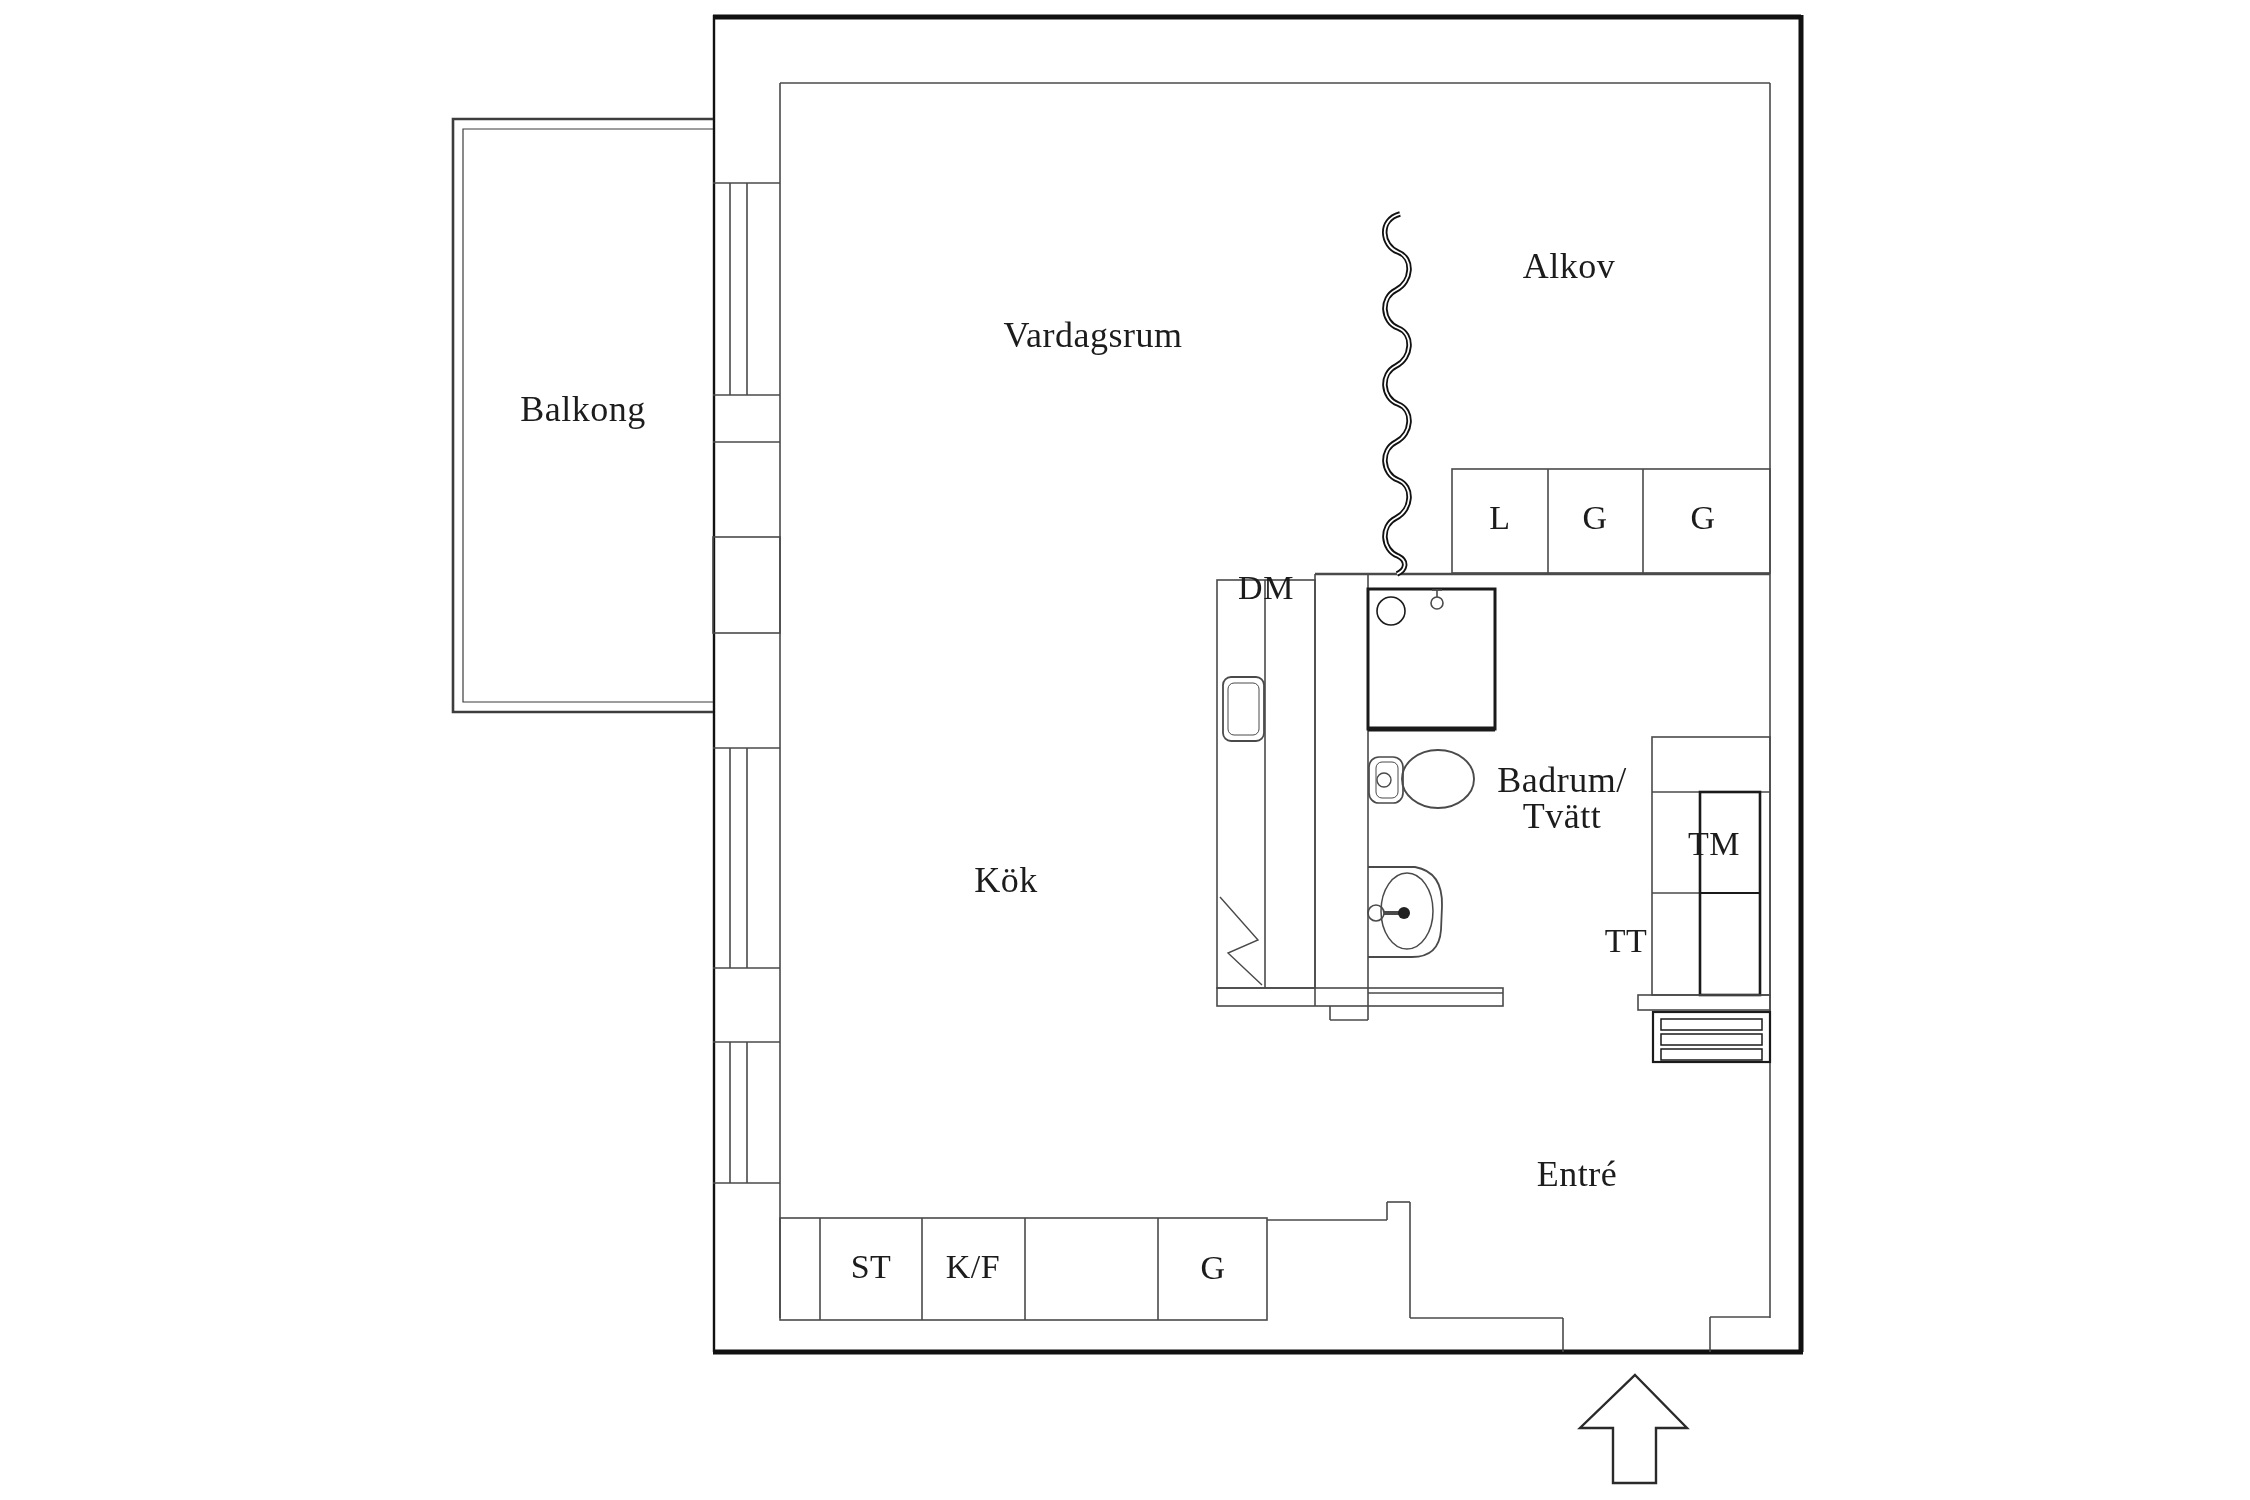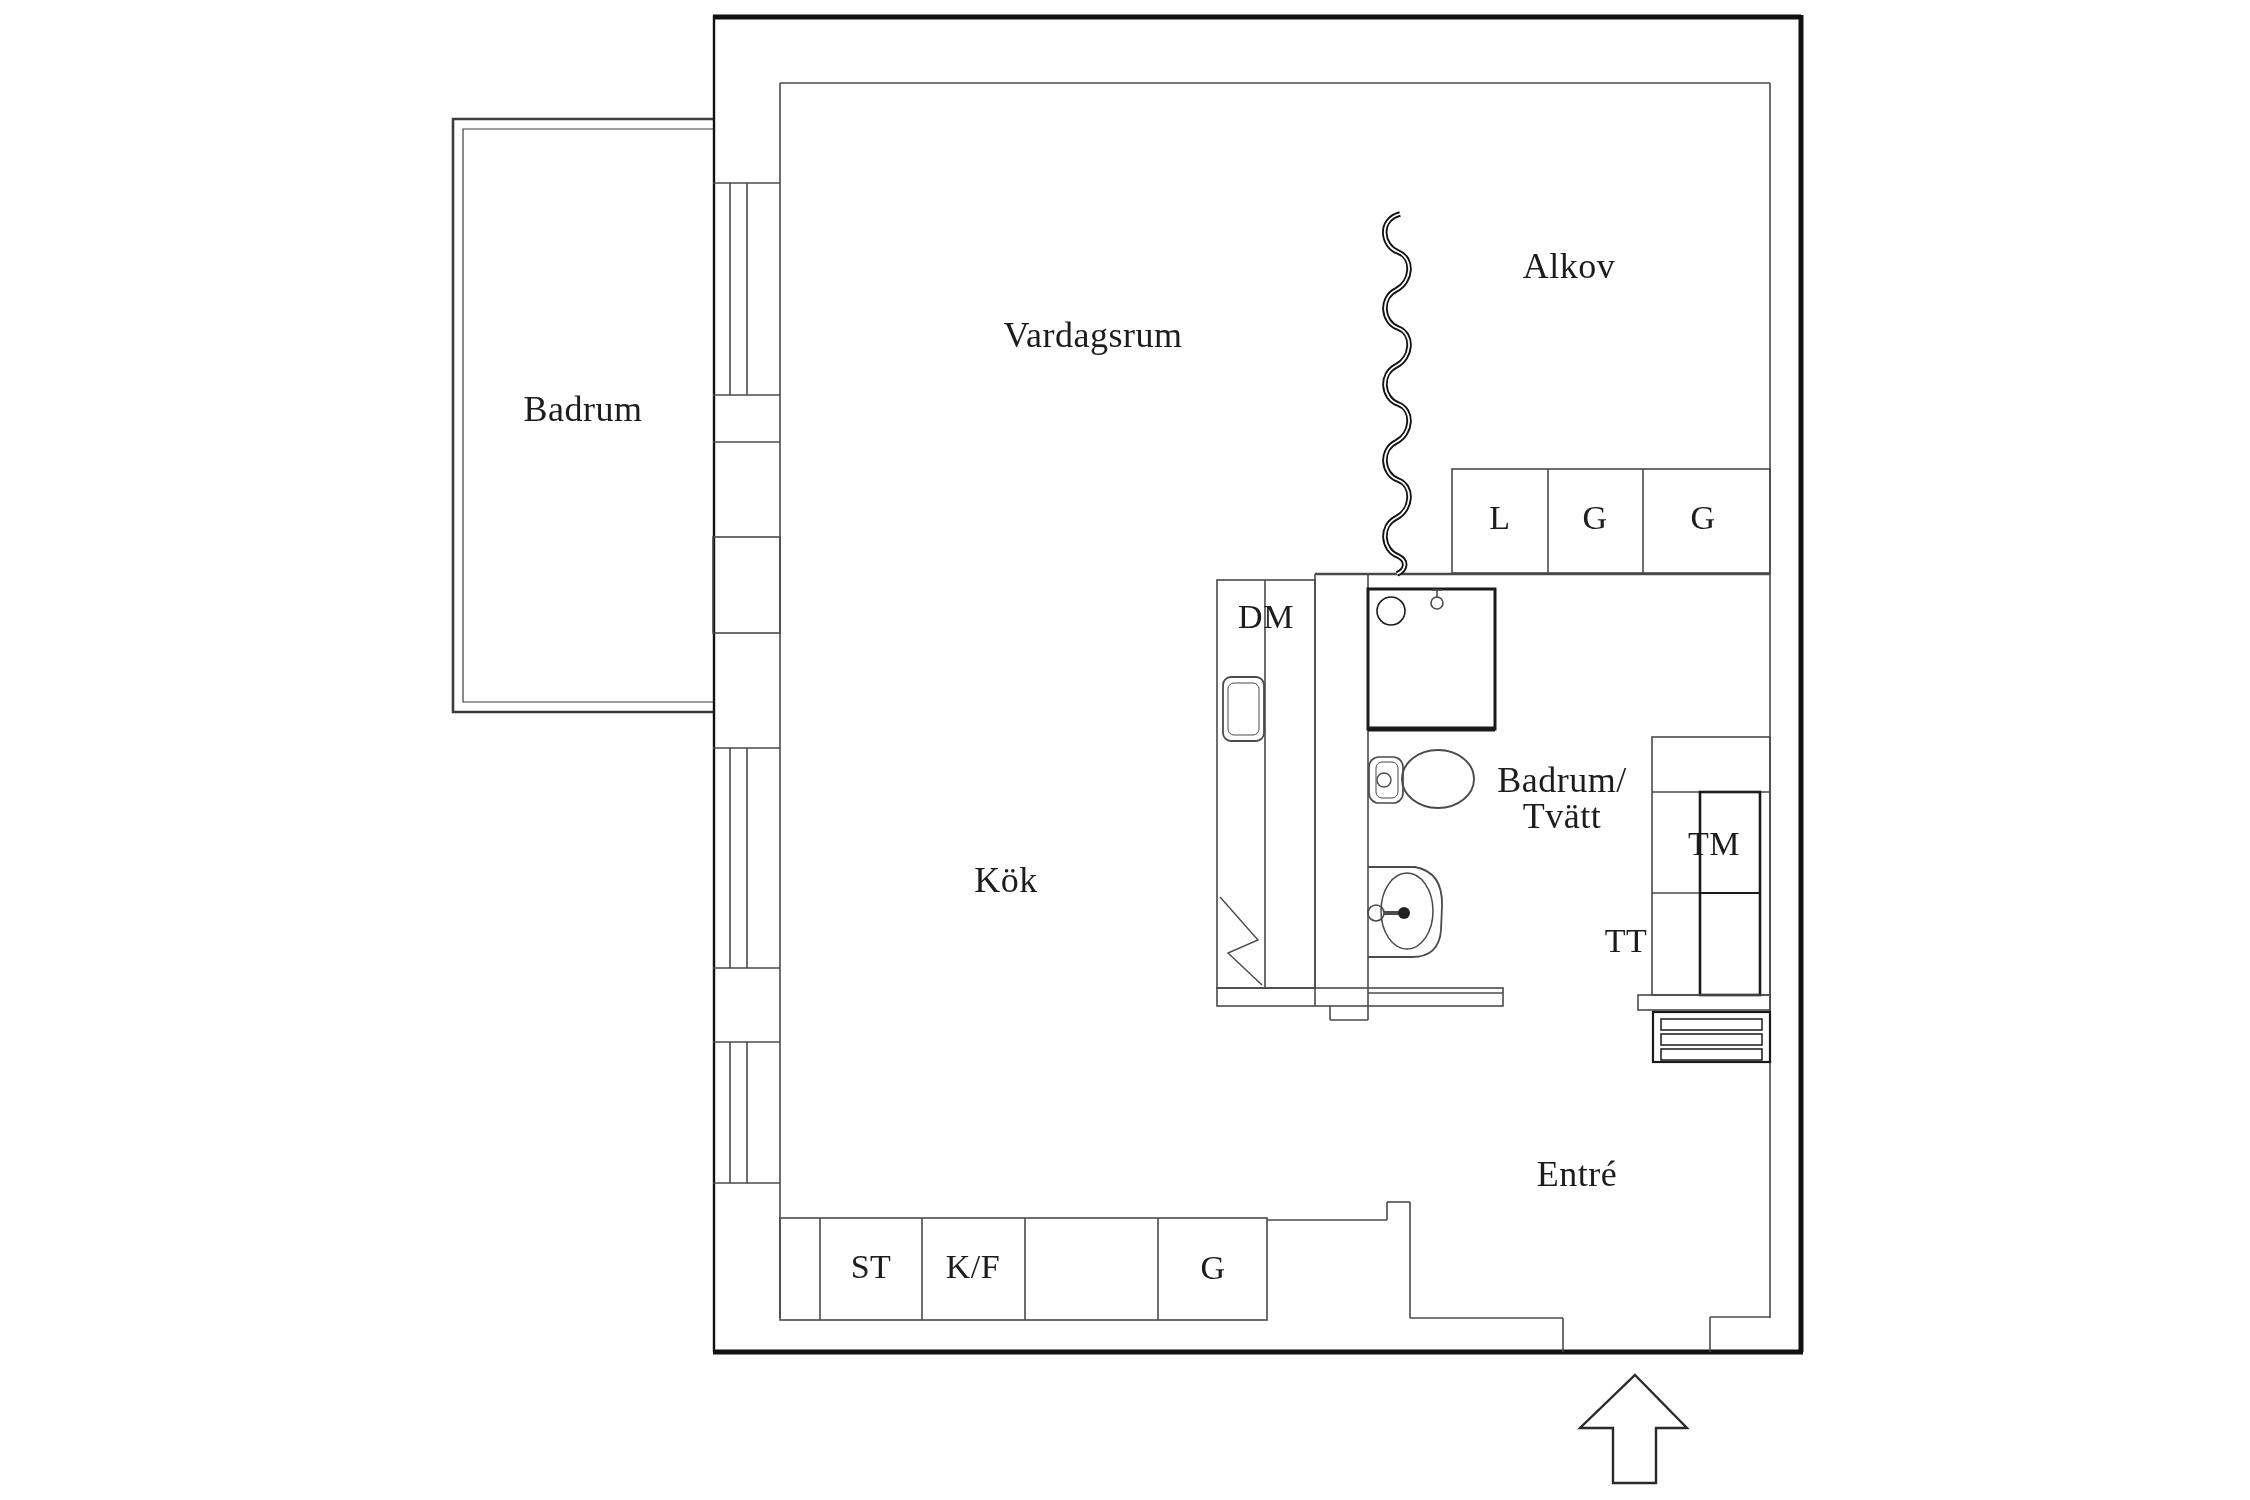--- a/index.html
+++ b/index.html
@@ -162,33 +162,33 @@
                  C1380,298 1382,322 1398,328 C1414,334 1412,358 1396,366
                  C1380,374 1382,398 1398,404 C1414,410 1412,434 1396,442
                  C1380,450 1382,474 1398,480 C1414,486 1412,510 1396,518
                  C1380,526 1382,550 1398,556 C1408,561 1406,570 1397,574" stroke="#ffffff" stroke-width="1.8"></path>
       </g>
 
       <path d="M1635,1375 L1687,1428 L1656,1428 L1656,1483 L1613,1483 L1613,1428 L1580,1428 Z" fill="#ffffff" stroke="#2a2a2a" stroke-width="2.4"></path>
     </g>
   </svg>
 
-  <div class="lbl room" style="left:583px;top:410px">Badrum</div>
+  <div class="lbl room" style="left:583px;top:410px">Balkong</div>
   <div class="lbl room" style="left:1093px;top:336px">Vardagsrum</div>
   <div class="lbl room" style="left:1569px;top:267px">Alkov</div>
   <div class="lbl room" style="left:1006px;top:881px">Kök</div>
   <div class="lbl room" style="left:1562px;top:781px">Badrum/</div>
   <div class="lbl room" style="left:1562px;top:817px">Tvätt</div>
   <div class="lbl room" style="left:1577px;top:1175px">Entré</div>
 
   <div class="lbl" style="left:1500px;top:518px">L</div>
   <div class="lbl" style="left:1595px;top:518px">G</div>
   <div class="lbl" style="left:1703px;top:518px">G</div>
 
-  <div class="lbl" style="left:1266px;top:617px">DM</div>
+  <div class="lbl" style="left:1266px;top:588px">DM</div>
   <div class="lbl" style="left:1714px;top:844px">TM</div>
   <div class="lbl" style="left:1626px;top:941px">TT</div>
 
   <div class="lbl" style="left:871px;top:1267px">ST</div>
   <div class="lbl" style="left:973px;top:1267px">K/F</div>
   <div class="lbl" style="left:1213px;top:1268px">G</div>
 
 </div>
 
 </body></html>

